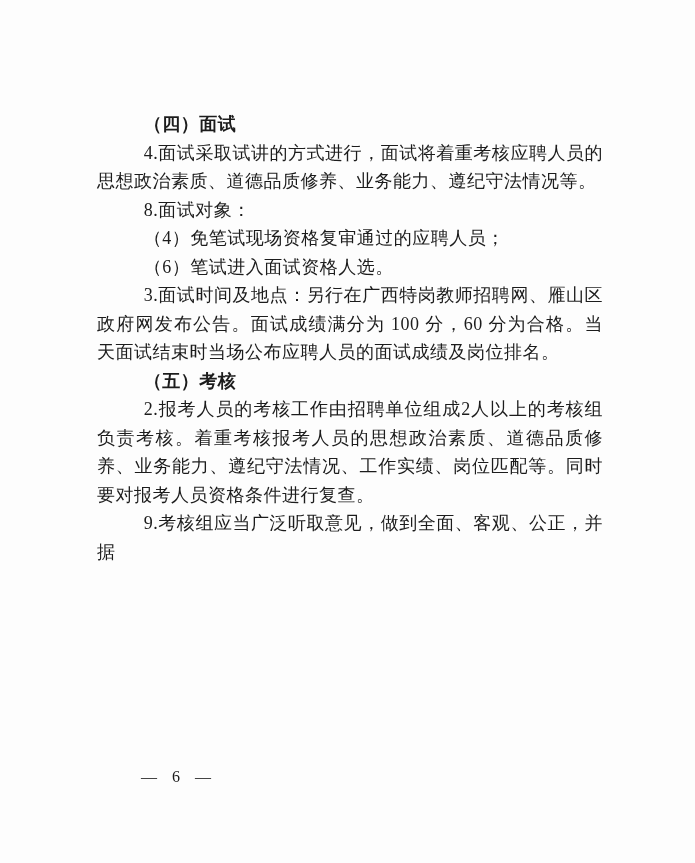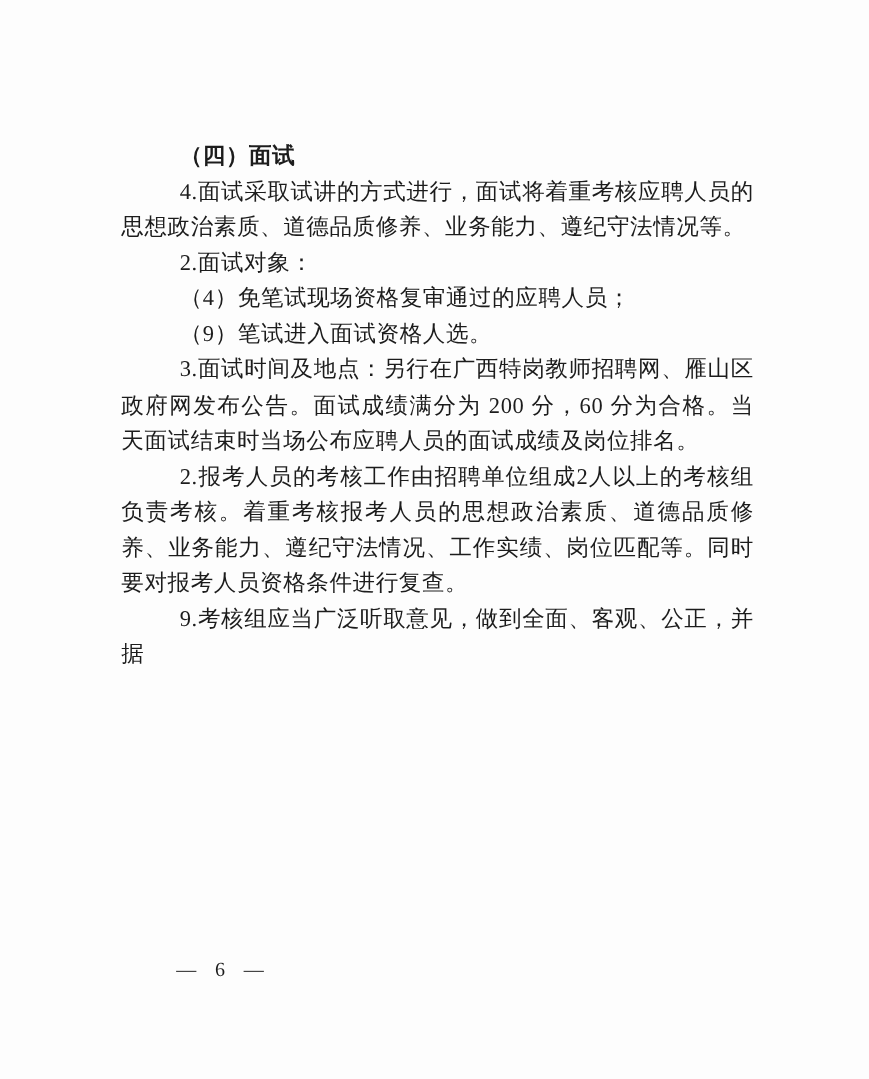--- a/index.html
+++ b/index.html
@@ -50,23 +50,24 @@
   }
 </style>
 </head>
 <body>
 
 <div class="page">
 
   <div class="doc-body">
     <p class="heading">（四）面试</p>
     <p class="para">4.面试采取试讲的方式进行，面试将着重考核应聘人员的思想政治素质、道德品质修养、业务能力、遵纪守法情况等。</p>
-    <p class="para">2.面试对象：</p>
+    <p class="para">8.面试对象：</p>
     <p class="para">（4）免笔试现场资格复审通过的应聘人员；</p>
-    <p class="para">（9）笔试进入面试资格人选。</p>
-    <p class="para">3.面试时间及地点：另行在广西特岗教师招聘网、雁山区政府网发布公告。面试成绩满分为 200 分，60 分为合格。当天面试结束时当场公布应聘人员的面试成绩及岗位排名。</p>
+    <p class="para">（6）笔试进入面试资格人选。</p>
+    <p class="para">3.面试时间及地点：另行在广西特岗教师招聘网、雁山区政府网发布公告。面试成绩满分为 100 分，60 分为合格。当天面试结束时当场公布应聘人员的面试成绩及岗位排名。</p>
+    <p class="heading">（五）考核</p>
     <p class="para">2.报考人员的考核工作由招聘单位组成2人以上的考核组负责考核。着重考核报考人员的思想政治素质、道德品质修养、业务能力、遵纪守法情况、工作实绩、岗位匹配等。同时要对报考人员资格条件进行复查。</p>
     <p class="para">9.考核组应当广泛听取意见，做到全面、客观、公正，并据</p>
   </div>
 
   <div class="page-footer">— 6 —</div>
 
 </div>
 
 </body></html>

